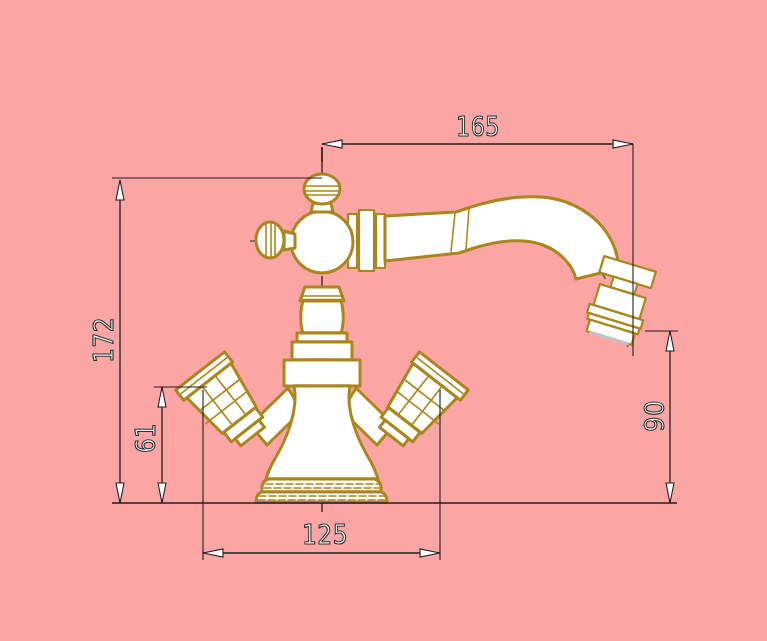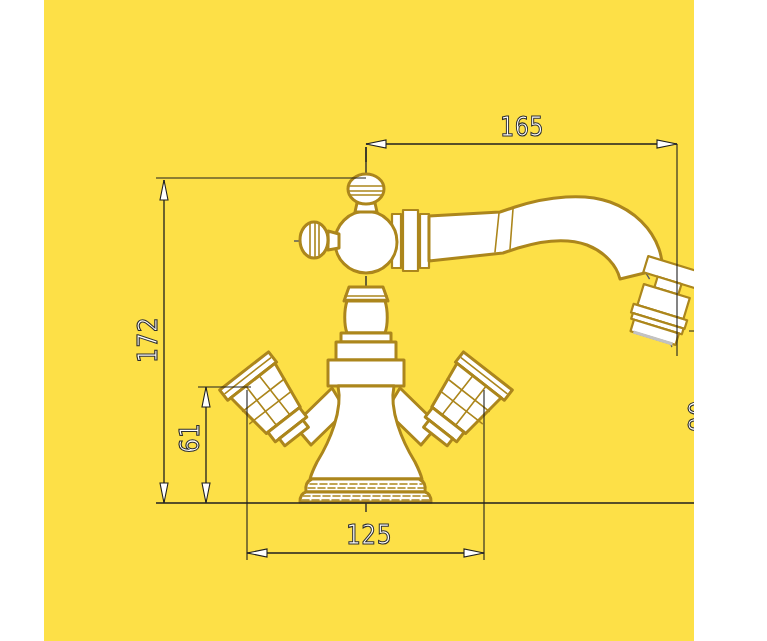--- a/index.html
+++ b/index.html
@@ -1,17 +1,17 @@
 <!DOCTYPE html>
 <html><head>
 <meta charset="utf-8">
 <style>
   html,body{margin:0;padding:0;background:#ffffff;}
-  .stage{position:relative;width:650px;height:641px;background:#fde047;overflow:hidden;
-         font-family:"DejaVu Sans", sans-serif;margin-left:44px;}
+  .stage{position:relative;width:767px;height:641px;background:#fca5a5;overflow:hidden;
+         font-family:"DejaVu Sans", sans-serif;}
   svg{position:absolute;left:0;top:0;}
   .brassfill{stroke:#AC861C;fill:#ffffff;stroke-width:3;stroke-linejoin:round;}
   .brassthin{stroke:#AC861C;fill:none;stroke-width:1.6;stroke-linecap:round;}
   .brassband{stroke:#AC861C;fill:#ffffff;stroke-width:2.2;stroke-linejoin:round;}
   .dim{stroke:#1f1f1f;stroke-width:1.3;fill:none;}
   .ext{stroke:#1f1f1f;stroke-width:1.1;fill:none;}
   .arrow{fill:#ffffff;stroke:#1f1f1f;stroke-width:1.1;stroke-linejoin:miter;}
   .cl{stroke:#5d5d5d;stroke-width:1.4;fill:none;}
   .clb{stroke:#2b2b2b;stroke-width:1.4;fill:none;}
   .dim-text{font-family:"DejaVu Sans", sans-serif;font-size:27px;fill:#ffffff;

